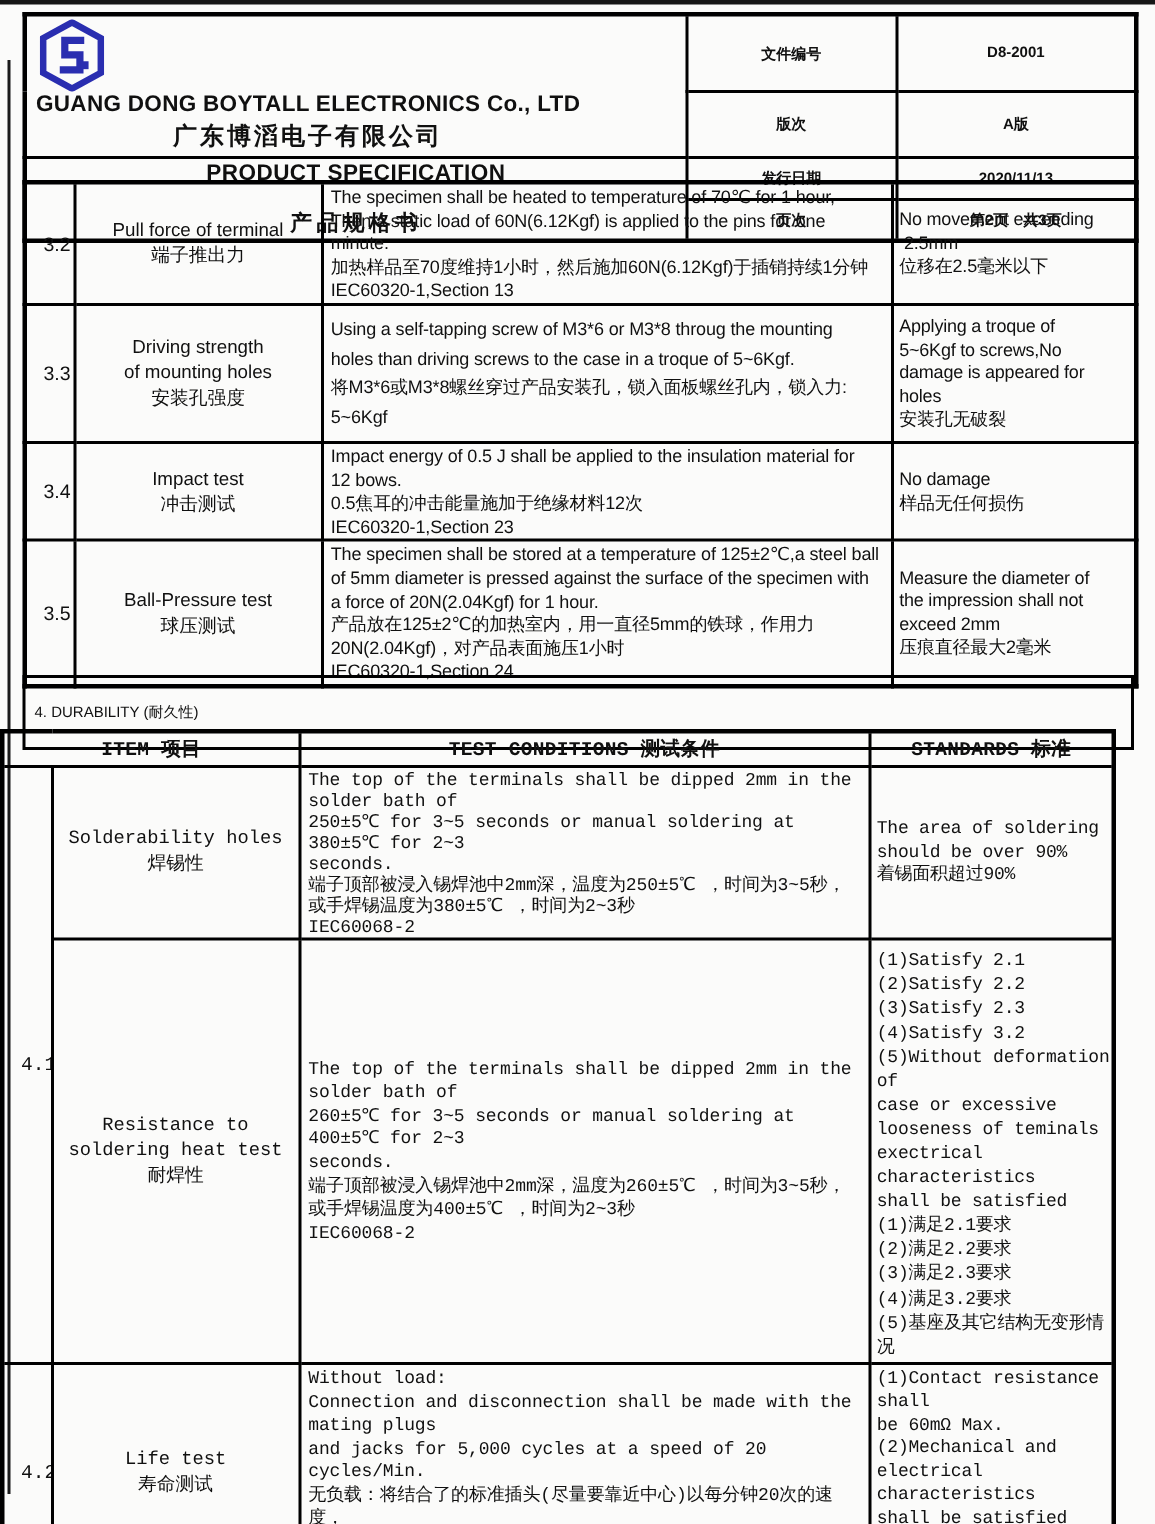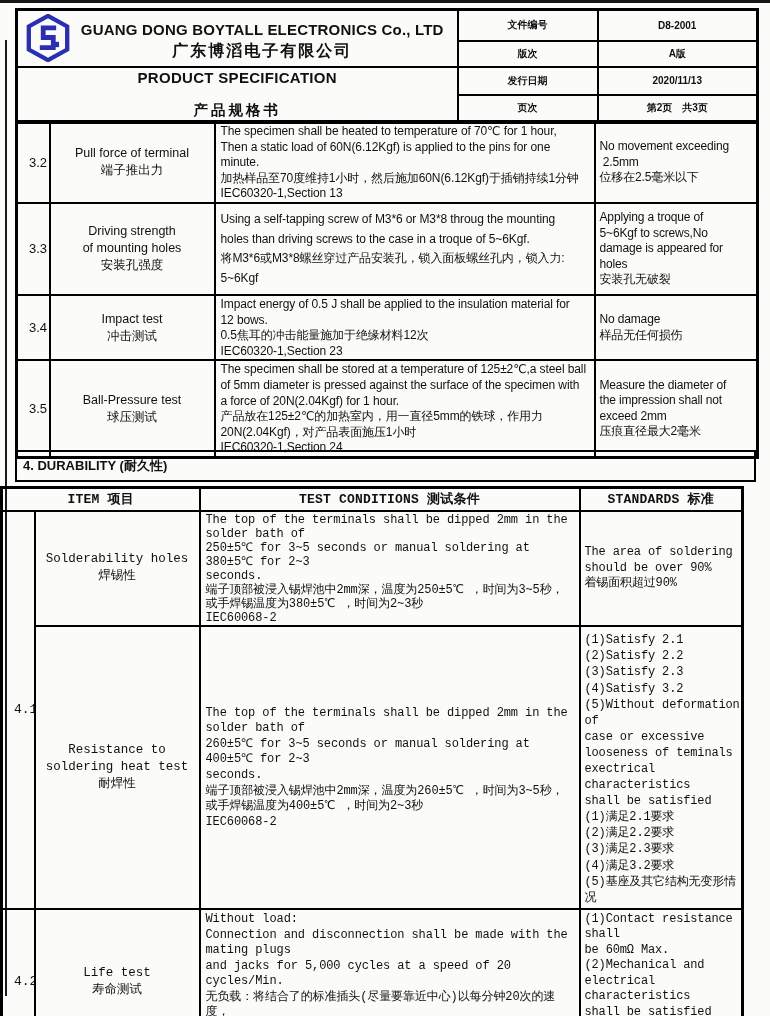--- a/index.html
+++ b/index.html
@@ -15,35 +15,35 @@
   
   .top-edge  { position:absolute; top:0; left:0; width:770px; height:3px; background:#161616; }
   .left-edge { position:absolute; top:40px; left:5px; width:2px; height:956px; background:#1b1b1b; }
 
   table { border-collapse:collapse; table-layout:fixed; background:transparent; }
   td { border:2px solid #000; overflow:hidden; vertical-align:middle; }
 
   
   .hdr { position:absolute; left:15px; top:8px; width:741px; border:3px solid #000; }
   .company-cell { padding:2px 4px 2px 6px; }
-  .company-flex { display:flex; align-items:flex-end; }
+  .company-flex { display:flex; align-items:flex-start;flex-direction:column; }
   .company-text { flex:1; text-align:center; }
   .company-en { font-weight:bold; font-size:15px; letter-spacing:.2px; }
   .company-cn { font-weight:bold; font-size:16px; margin-top:3px; letter-spacing:2px; }
   .spec-cell { text-align:center; }
   .spec-en { font-weight:bold; font-size:15px; letter-spacing:.3px; }
   .spec-cn { font-weight:bold; font-size:14.5px; margin-top:15px; letter-spacing:3px; }
   .hlabel, .hvalue { text-align:center; font-weight:bold; font-size:10px; }
   .logo-box { width:48px; height:48px; flex:0 0 48px; }
 
   
   .t1 { position:absolute; left:15px; top:120px; width:741px; border:3px solid #000; }
-  .band { position:absolute; left:15px; top:450px; width:741px; height:32px;
+  .band { position:absolute; left:15px; top:450px; width:741px; height:50px;
           border:2.5px solid #000; display:flex; align-items:center;
-          font-weight:bold; font-size:13px; padding-left:6px; background:transparent; }
+          font-weight:normal; font-size:10px; padding-left:6px; background:transparent; }
   .t2 { position:absolute; left:0; top:486px; width:741px; border:3px solid #000; border-bottom:4px solid #000;font-family:Liberation Mono, monospace; }
 
   .no   { text-align:center; font-size:13px; padding:0 11px; }
   .item { text-align:center; font-size:12.5px; line-height:17px; white-space:pre-wrap; padding:0 2px; }
   .cond { font-size:12px; line-height:15.6px; white-space:pre-wrap; padding:1px 5px 0 5px; vertical-align:top; letter-spacing:-0.1px; }
   .cond.mid  { vertical-align:middle; }
   .cond.lh19 { line-height:19.5px; vertical-align:middle; }
   .cond.lh14 { line-height:14.1px; }
   .std  { font-size:12px; line-height:15.5px; white-space:pre-wrap; padding:2px 0 2px 4px; vertical-align:middle; letter-spacing:-0.15px; }
   .std.top { vertical-align:top; padding-top:5px; line-height:16.1px; }

